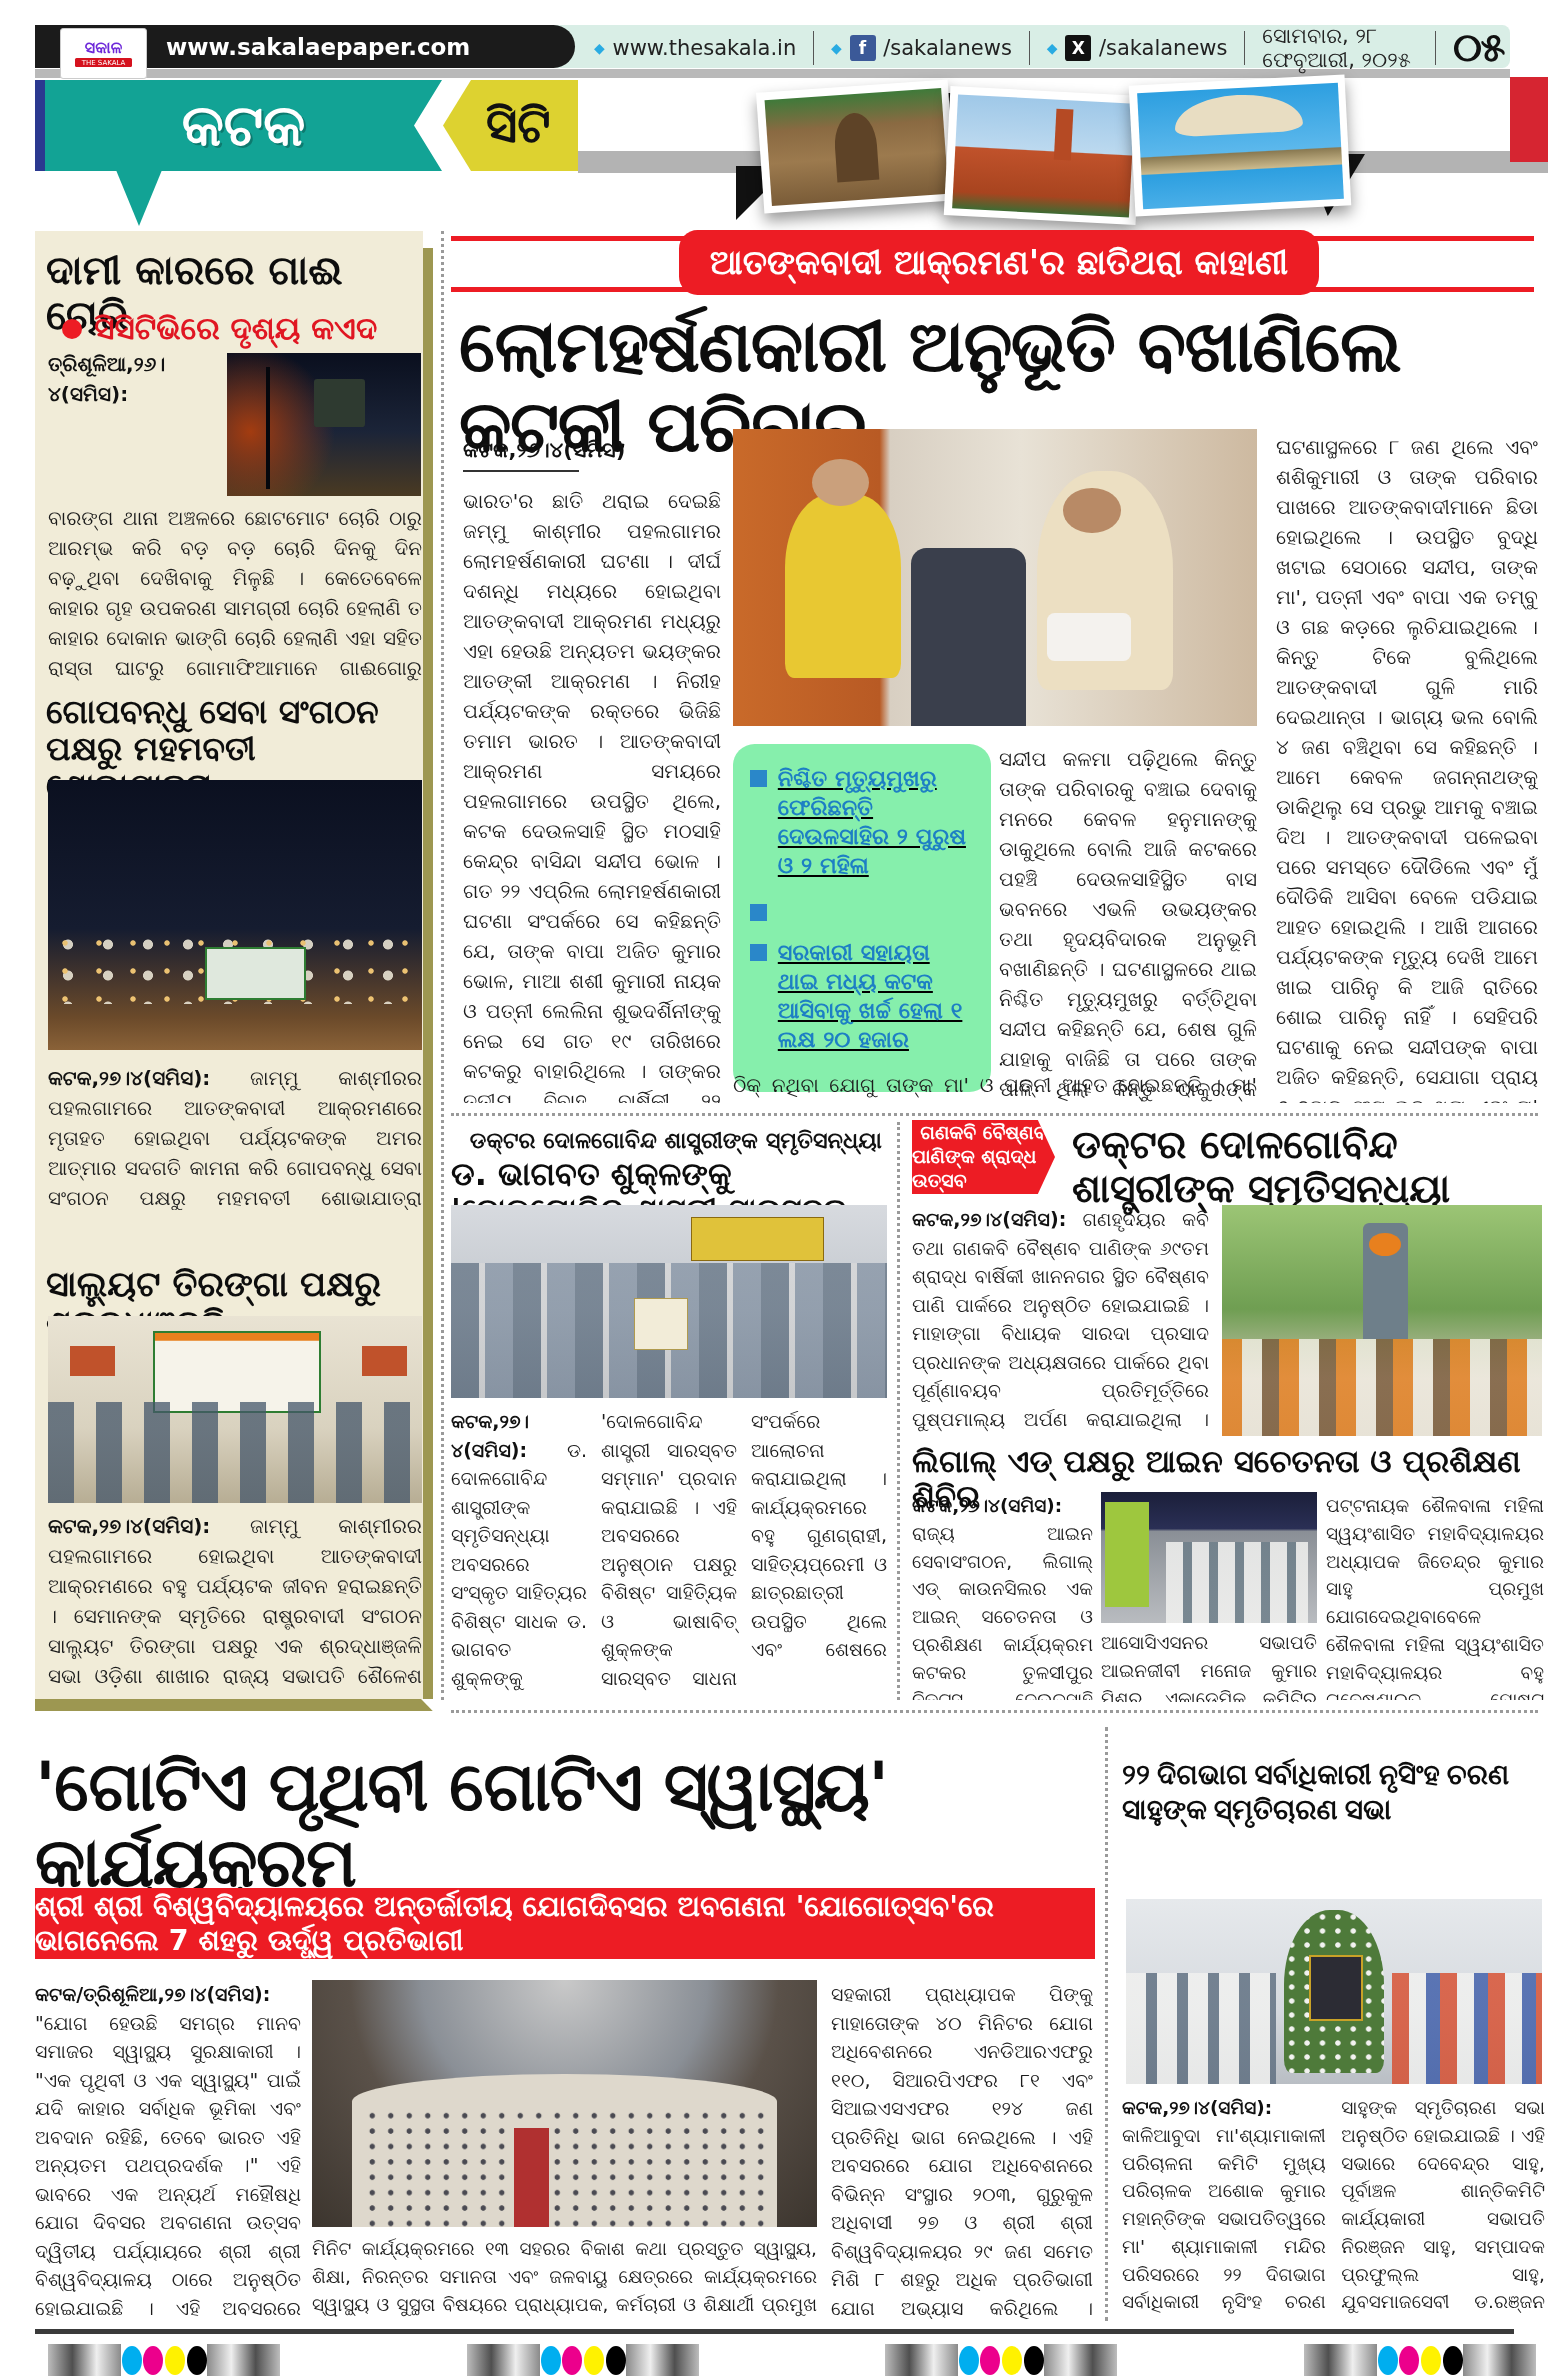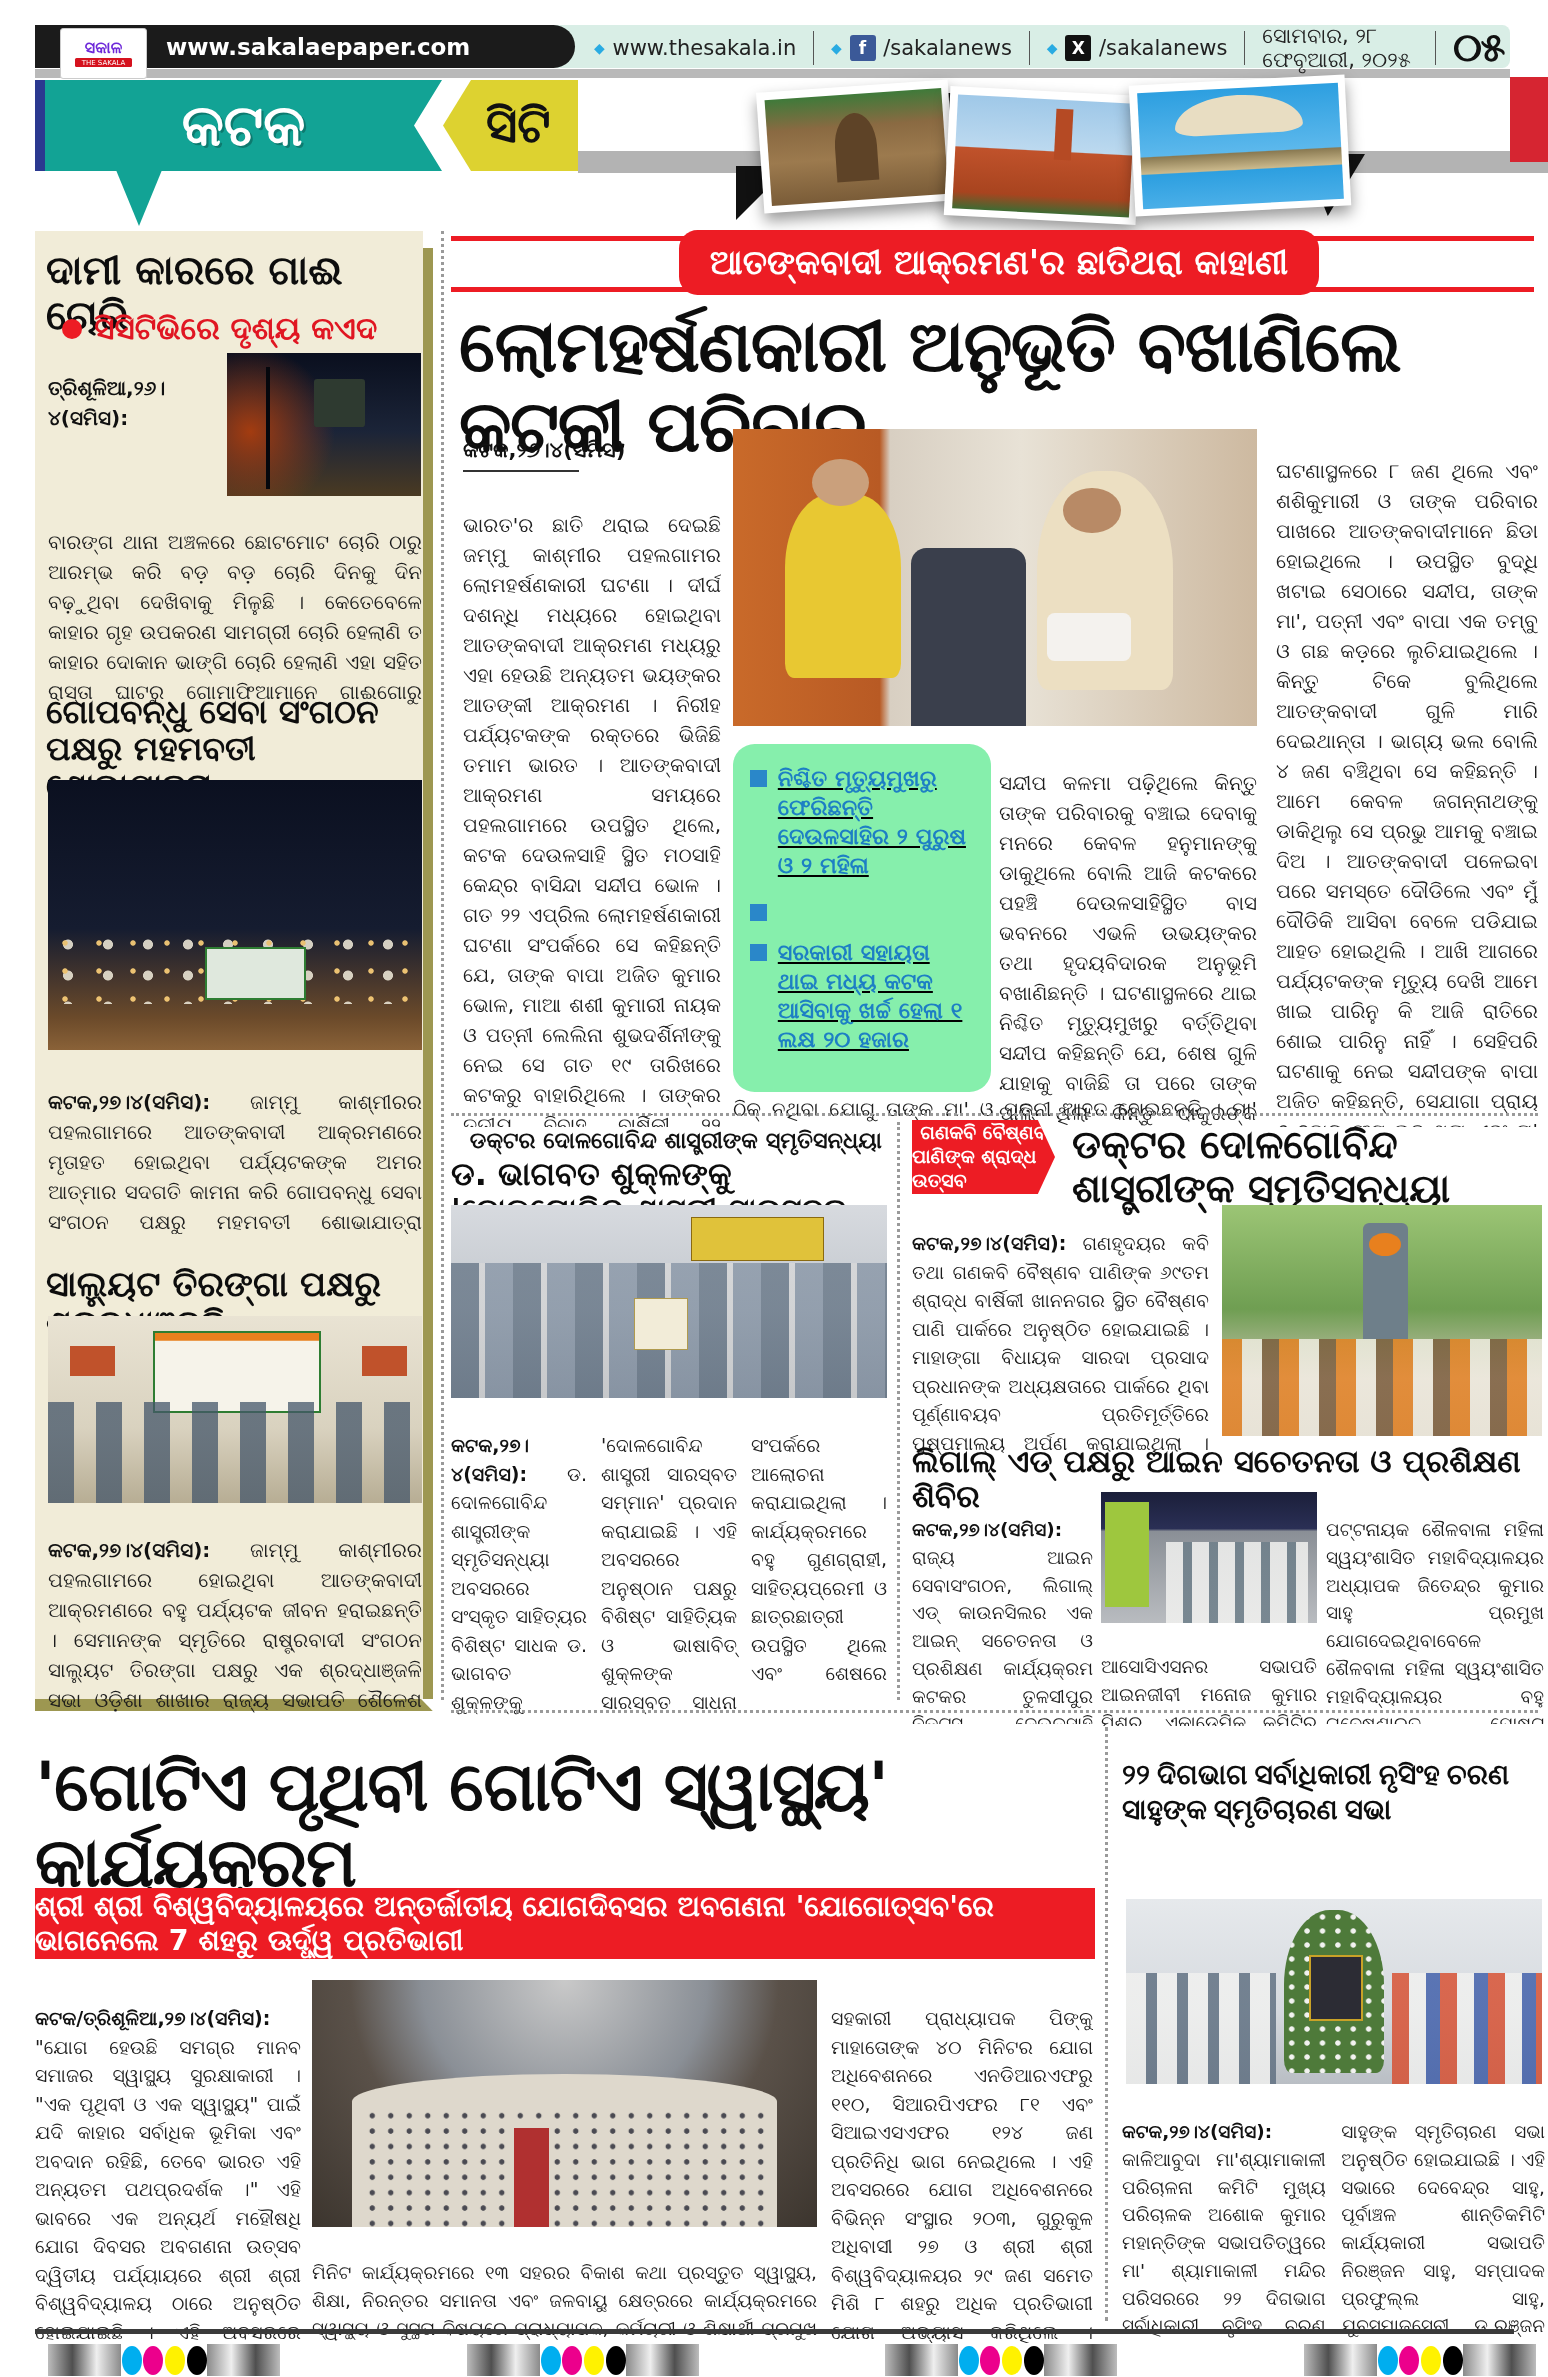--- a/index.html
+++ b/index.html
@@ -1,19 +1,19 @@
 <!DOCTYPE html>
 <html style="font-size:12.3px"><head>
 <meta charset="utf-8">
 <style>
   html,body{margin:0;padding:0;background:#e9e9e9;}
   .page{position:relative;width:1548px;height:2377px;background:#ffffff;
         font-family:"DejaVu Sans",sans-serif;overflow:hidden;margin:0 auto;}
   .abs{position:absolute;}
-  .body-text{font-size:20px;line-height:1.5;text-align:justify;color:#1c1c1c;overflow:hidden;margin-top:24px;}
+  .body-text{font-size:20px;line-height:1.5;text-align:justify;color:#1c1c1c;overflow:hidden;}
   .dateline{font-weight:bold;color:#111;}
   .vdot{border-left:3.1px dotted #9a9a9a;}
   .hdot{border-top:3.1px dotted #9a9a9a;}
   .center{text-align:left;}
   .bold{font-weight:bold;}
   .photo{overflow:hidden;}
   .polaroid{background:#fff;padding:7.7px;box-shadow:0 7.7px 15.4px rgba(0,0,0,.4);}
   .pimg{width:100%;height:100%;}
   .headline{color:#0d0d0d;font-weight:bold;line-height:1.12;}
   .kicker-pill{background:#ed1c24;color:#fff;font-weight:bold;display:flex;align-items:center;justify-content:center;border-radius:18.5px;}

